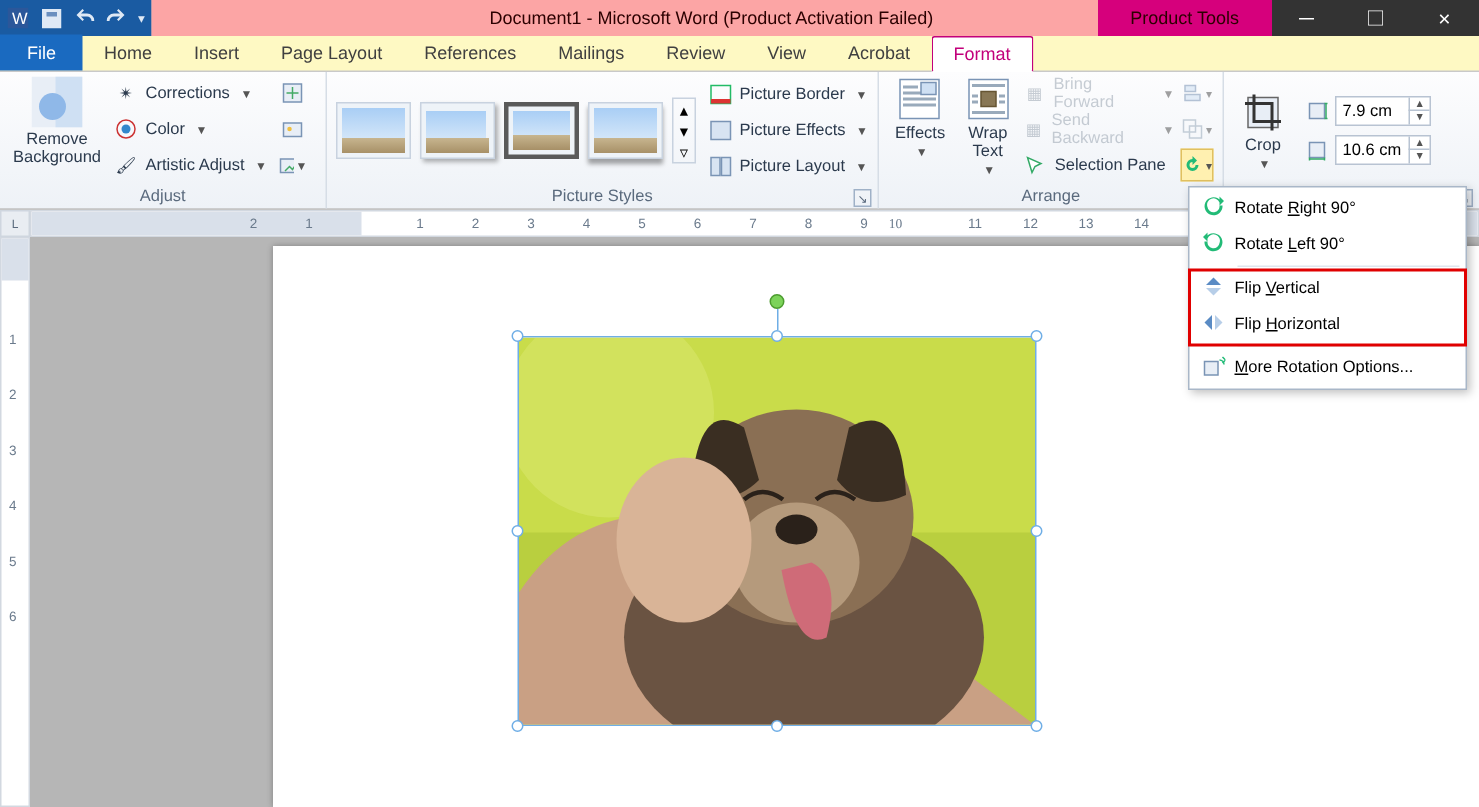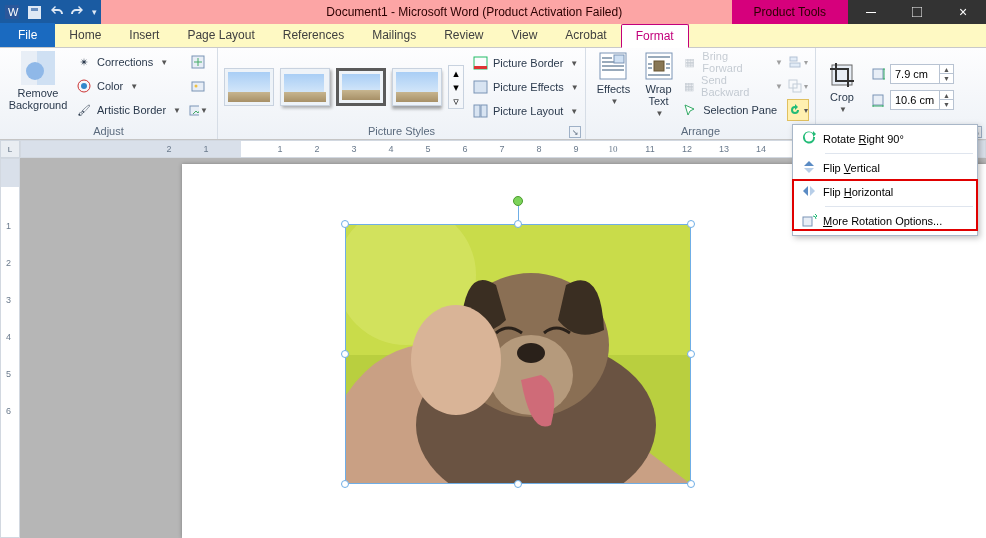--- a/index.html
+++ b/index.html
@@ -154,21 +154,21 @@
               <svg width="14" height="14">
                 <circle cx="7" cy="7" r="6" fill="none" stroke="#c33"></circle>
                 <circle cx="7" cy="7" r="3" fill="#38c"></circle>
               </svg>
             </span>
             <span>Color</span>
             <span class="drop">▼</span>
           </div>
         <div class="rowitem">
             <span class="iconbox">🖌</span>
-            <span>Artistic Border</span>
+            <span>Artistic Adjust</span>
             <span class="drop">▼</span>
           </div>
       </div>
       <div style="display:flex;flex-direction:column;gap:2px;">
         <div class="smallbtn">
             <svg width="16" height="16">
               <rect x="2" y="2" width="12" height="12" fill="#e8eef6" stroke="#7a94b5"></rect>
               <path d="M4 8h8M8 4v8" stroke="#4a6"></path>
             </svg>
           </div>
@@ -386,21 +386,21 @@
       <div class="tick" style="left: 185px;">1</div>
       <div class="tick" style="left: 259px;">1</div>
       <div class="tick" style="left: 296px;">2</div>
       <div class="tick" style="left: 333px;">3</div>
       <div class="tick" style="left: 370px;">4</div>
       <div class="tick" style="left: 407px;">5</div>
       <div class="tick" style="left: 444px;">6</div>
       <div class="tick" style="left: 481px;">7</div>
       <div class="tick" style="left: 518px;">8</div>
       <div class="tick" style="left: 555px;">9</div>
-      <div class="tick" style="left: 592px; font-family: Liberation Serif, serif;">10</div>
+      <div class="tick" style="left: 576px; font-family: Liberation Serif, serif;">10</div>
       <div class="tick" style="left: 629px;">11</div>
       <div class="tick" style="left: 666px;">12</div>
       <div class="tick" style="left: 703px;">13</div>
       <div class="tick" style="left: 740px;">14</div>
       <div class="tick" style="left: 777px;">15</div>
     </div>
   <div class="vruler">
     <div class="dark" style="top:0;height:28px;"></div>
   <div class="vtick" style="top: 67px;">1</div>
       <div class="vtick" style="top: 104px;">2</div>
@@ -452,20 +452,28 @@
 
 <div class="menu">
   <div class="mi">
     <div class="iconcol">
         <span><svg width="16" height="16">
             <path d="M4 8a4 4 0 108-1l2 0a6 6 0 11-2-4l0-2 3 3-3 3 0-2a4 4 0 00-8 3z" fill="#2b7"></path>
           </svg></span>
       </div>
     <span>Rotate <u class="mn">R</u>ight 90°</span>
   </div>
+  <div class="mi">
+    <div class="iconcol">
+        <span><svg width="16" height="16">
+            <path d="M12 8a4 4 0 11-8-1l-2 0a6 6 0 102-4l0-2-3 3 3 3 0-2a4 4 0 018 3z" fill="#2b7"></path>
+          </svg></span>
+      </div>
+    <span>Rotate <u class="mn">L</u>eft 90°</span>
+  </div>
   <div class="sep"></div>
   <div class="mi">
     <div class="iconcol">
         <span><svg width="16" height="16">
             <path d="M3 7l10 0-5-5z" fill="#5a8bc4"></path>
             <path d="M3 9l10 0-5 5z" fill="#b7cee8"></path>
           </svg></span>
       </div>
     <span>Flip <u class="mn">V</u>ertical</span>
   </div>

